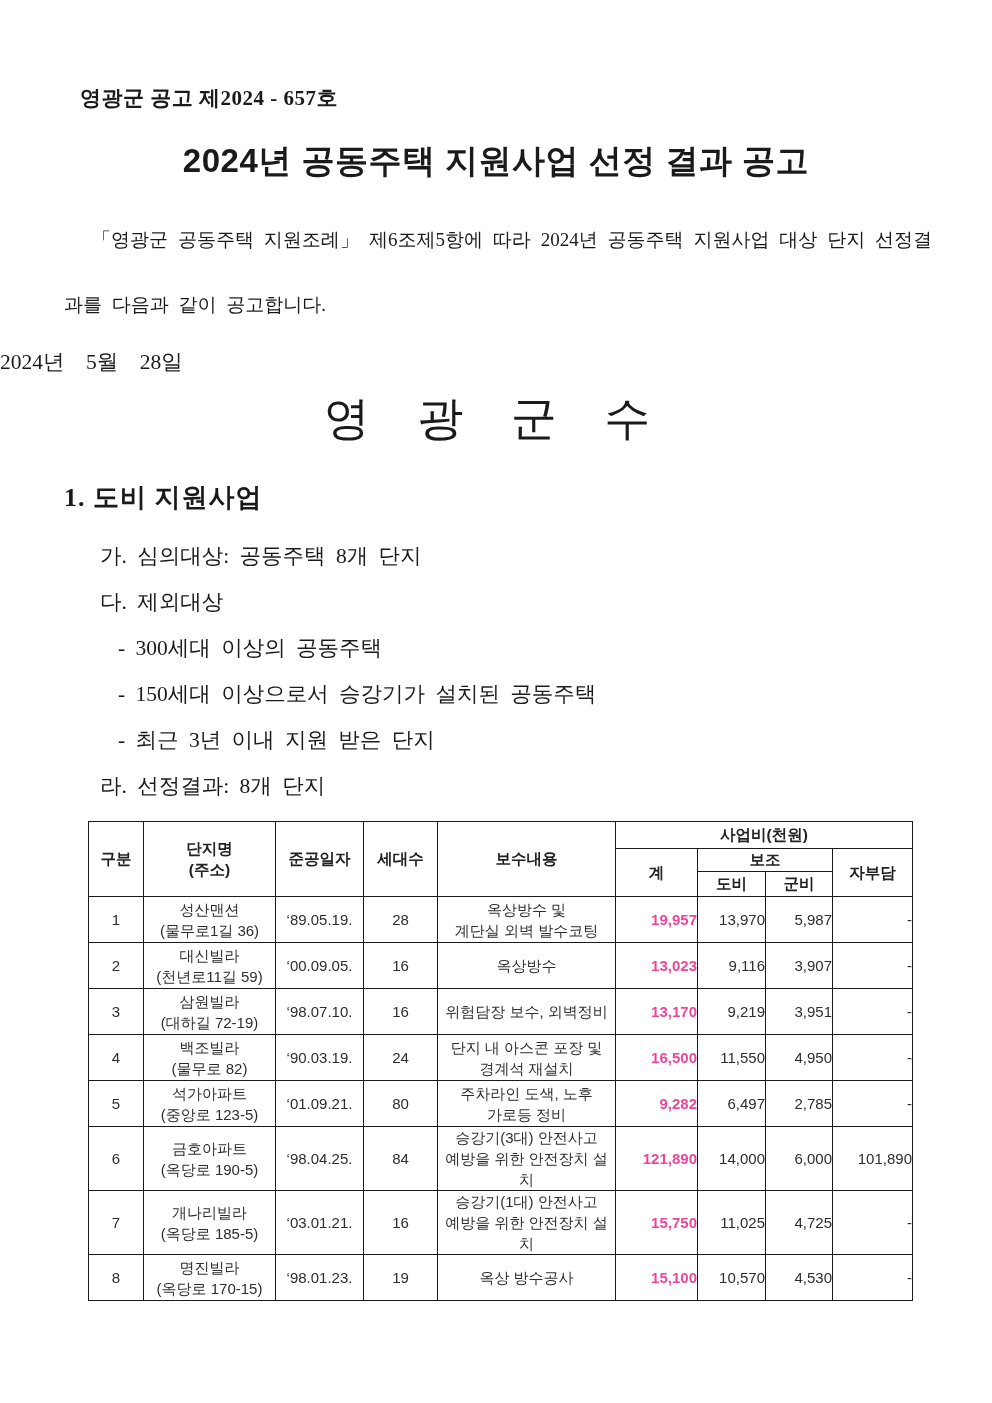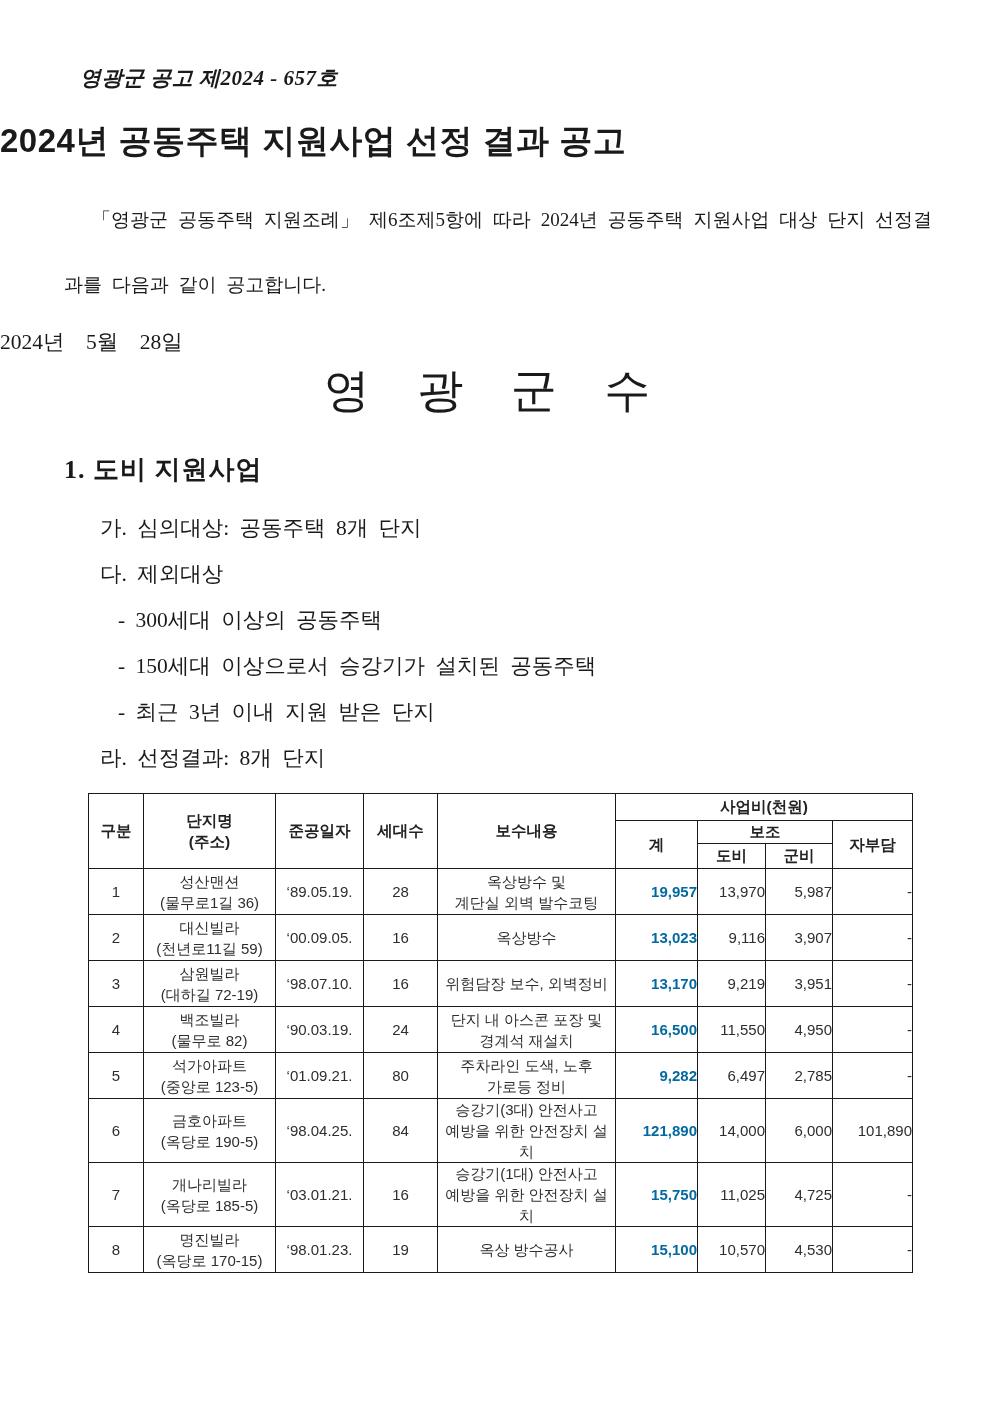--- a/index.html
+++ b/index.html
@@ -6,40 +6,41 @@
   .page {
     position:relative;
     width:992px; height:1403px;
     margin:0 auto;
     background:#ffffff;
     color:#1a1a1a;
     font-family:"Liberation Serif","DejaVu Serif",serif;
     overflow:hidden;
   }
   .notice-no {
-    padding:64px 0 0 80px;
-    font-size:21px; font-weight:700; letter-spacing:0.5px;font-style:italic;
+    padding:84px 0 0 80px;
+    font-size:21px; font-weight:700; letter-spacing:0.5px;
   }
   .doc-title {
     margin-top:27px;
+    text-align:center;
     font-family:"Liberation Sans","DejaVu Sans",sans-serif;
     font-size:33px; font-weight:900; letter-spacing:0.5px;
   }
   .body-par {
     margin:23px 60px 0 64px;
     font-size:19px; line-height:65px;
     text-align:justify; text-indent:28px;
     word-spacing:5px;
   }
   .date-line {
     margin-top:10px; text-align:left;
     font-size:21.5px; white-space:pre;
   }
   .signature {
-    margin-top:4px; text-align:center;
+    margin-top:12px; text-align:center;
     font-size:46px; letter-spacing:18px; white-space:pre;
     font-weight:400;
   }
   .section-heading {
     margin:30px 0 0 64px;
     font-size:26px; font-weight:700; letter-spacing:1px;
   }
   .list { margin-top:30px; }
   .list-item {
     font-size:21.5px; line-height:23px;
@@ -61,21 +62,21 @@
     font-size:15.5px; font-weight:700; text-align:center;
     line-height:20px; color:#222;
   }
   tr.hrow1 th { height:26px; }
   tr.hrow2 th { height:22px; }
   tr.hrow3 th { height:24px; }
   table.result tbody tr { height:46px; }
   table.result td { font-size:15px; }
   td.c { text-align:center; }
   td.r { text-align:right; padding-right:10px; }
-  td.total-cell { font-weight:700; color:#0369a1; font-size:15.5px; }
+  td.total-cell { font-weight:700; color:#ec4899; font-size:15.5px; }
   .two-line { line-height:21px; text-align:center; }
 </style>
 </head>
 <body>
 
 <div class="page">
 
   <div class="notice-no">영광군 공고 제2024 - 657호</div>
 
   <div class="doc-title">2024년 공동주택 지원사업 선정 결과 공고</div>

